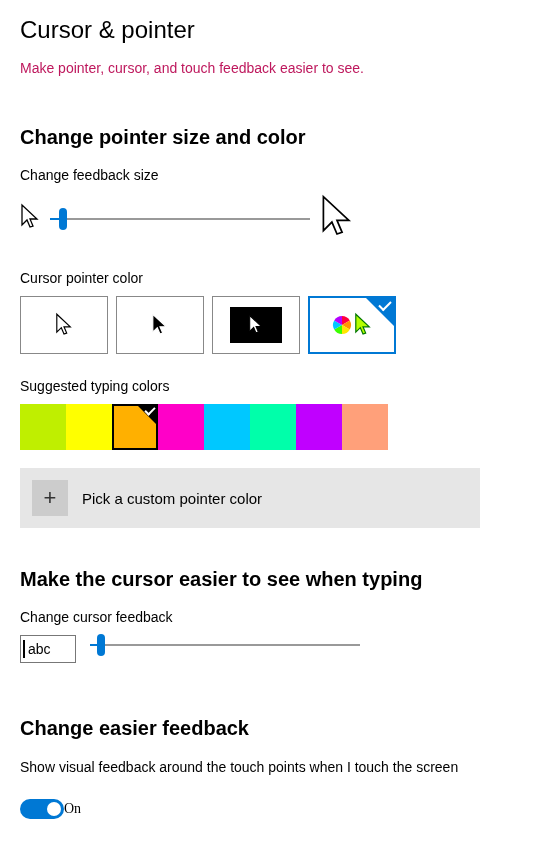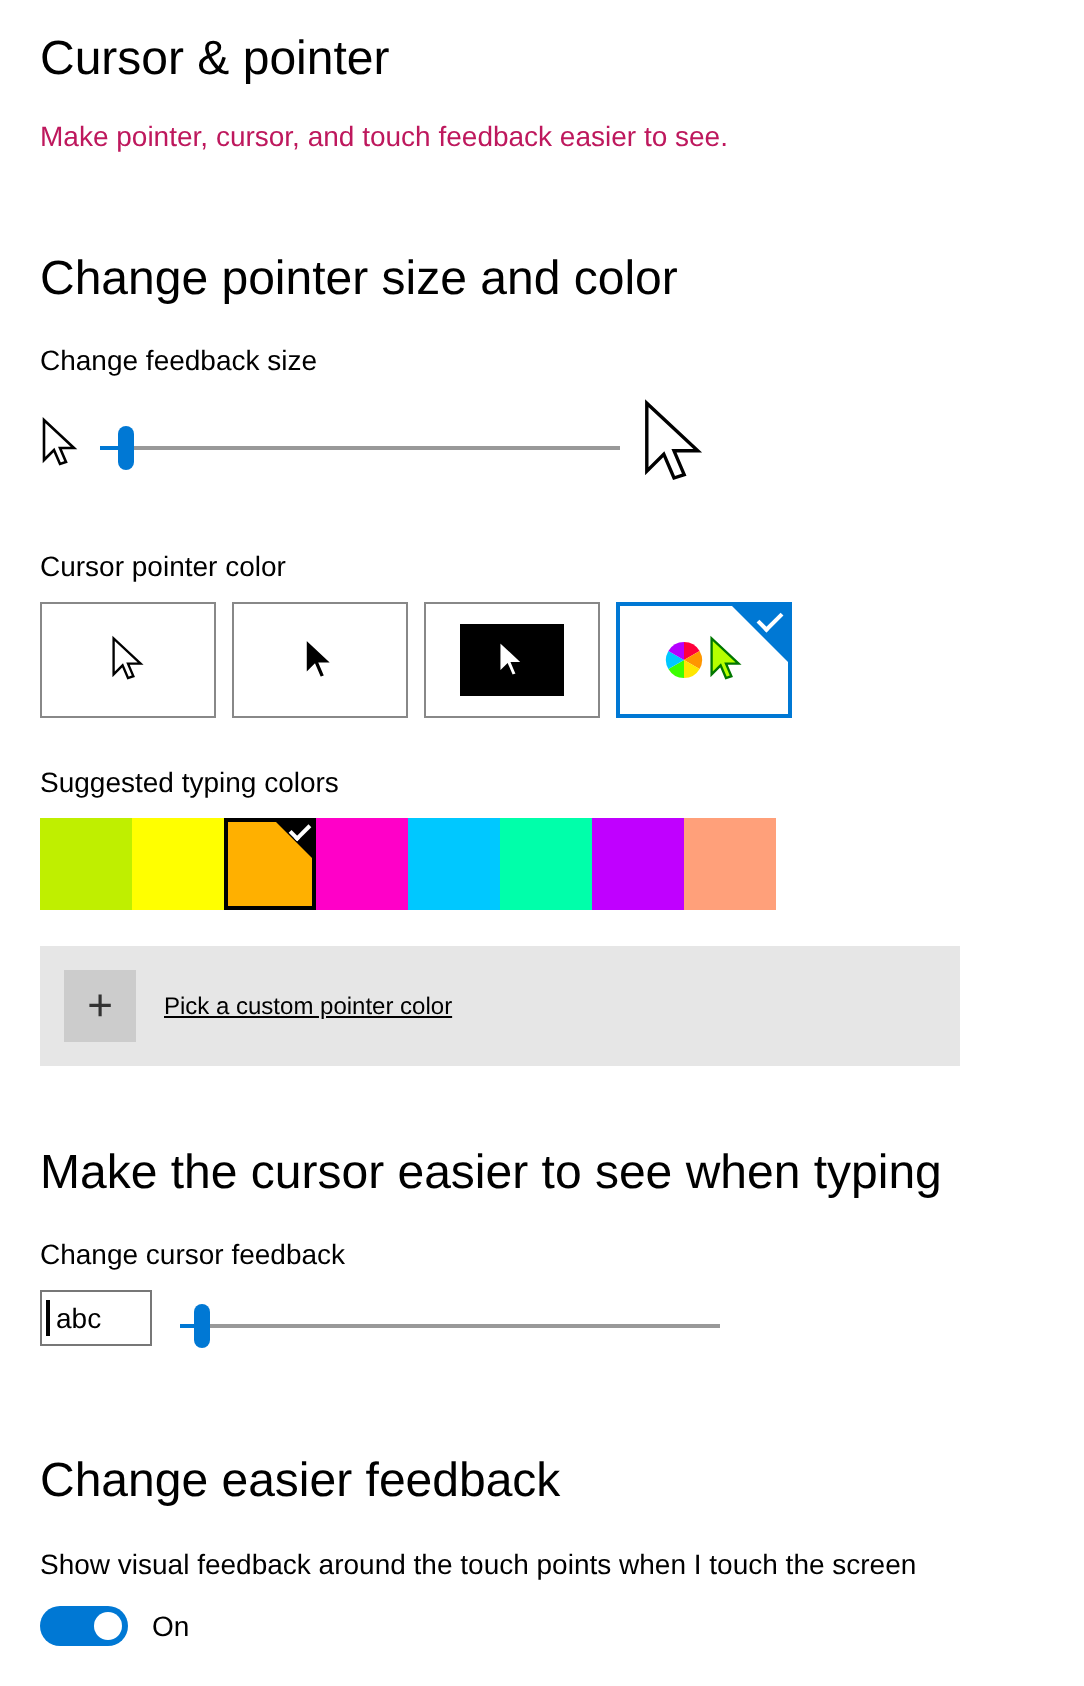--- a/index.html
+++ b/index.html
@@ -15,22 +15,22 @@
       font-size: 24px;
       font-weight: 400;
       margin-bottom: 16px;
     }
     .page-subtitle {
       font-size: 14px;
       color: #be185d;
       margin-bottom: 50px;
     }
     .section-title {
-      font-size: 24px;
-      font-weight: 400;
+      font-size: 20px;
+      font-weight: 700;
       margin-bottom: 18px;
     }
     .label {
       font-size: 14px;
       margin-bottom: 10px;
     }
     .size-row {
       display: flex;
       align-items: center;
       gap: 10px;
@@ -164,26 +164,25 @@
       height: 36px;
       background: #ccc;
       display: flex;
       align-items: center;
       justify-content: center;
       font-size: 22px;
       color: #333;
       font-weight: 300;
     }
     .custom-label {
-      font-size: 12px;
-      text-decoration: underline;
+      font-size: 15px;
     }
     .thickness-row {
       display: flex;
-      align-items: flex-end;
+      align-items: flex-start;
       gap: 14px;
       margin-bottom: 54px;
     }
     .thickness-preview {
       width: 56px;
       height: 28px;
       border: 1px solid #777;
       display: flex;
       align-items: center;
       font-size: 14px;
@@ -202,41 +201,41 @@
       margin-left: 5px;
     }
     .slider-wide {
       position: relative;
       width: 270px;
       height: 20px;
     }
     .toggle-row {
       display: flex;
       align-items: center;
-      gap: 12px;
+      font-family: Liberation Serif, serif;
     }
     .toggle {
       width: 44px;
       height: 20px;
       border-radius: 10px;
       background: #0078d4;
       position: relative;
     }
     .toggle-knob {
       position: absolute;
       right: 3px;
       top: 3px;
       width: 14px;
       height: 14px;
       border-radius: 50%;
       background: #fff;
     }
     .feedback-label {
       font-size: 14px;
-      margin-bottom: 10px;
+      margin-bottom: 21px;
       line-height: 1.4;
     }
   </style>
 </head>
 <body>
 
 <h1 class="page-title">Cursor &amp; pointer</h1>
 <p class="page-subtitle">Make pointer, cursor, and touch feedback easier to see.</p>
 
 <h2 class="section-title">Change pointer size and color</h2>

